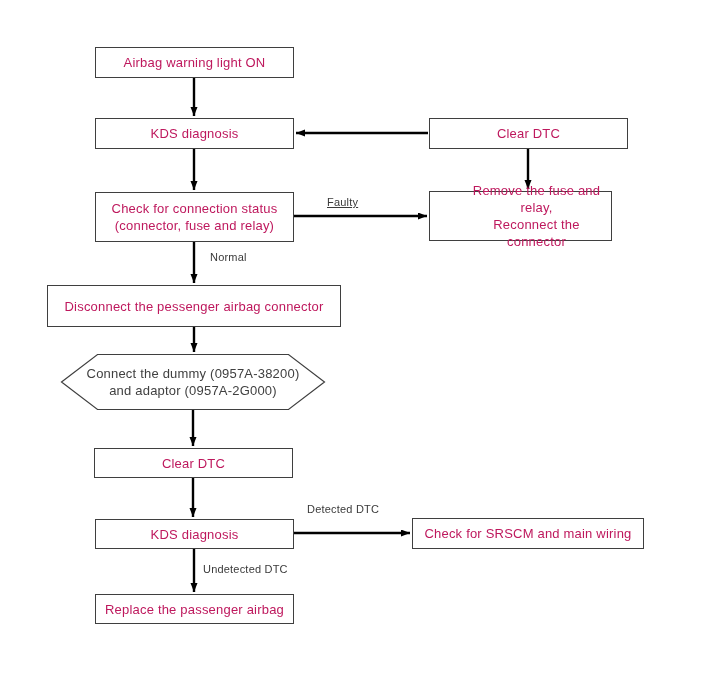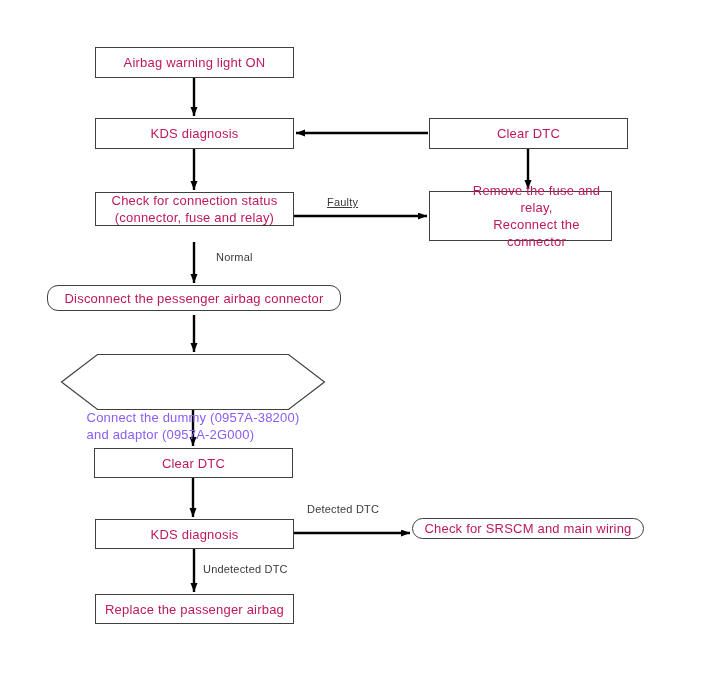--- a/index.html
+++ b/index.html
@@ -36,52 +36,51 @@
     color: #be185d;
     white-space: pre-line;
     letter-spacing: 0.2px;
   }
   .hex-text {
     position: absolute;
     box-sizing: border-box;
     display: flex;
     align-items: center;
     justify-content: center;
-    text-align: left;
+    text-align: center;
     font-size: 13px;
     line-height: 17px;
-    color: #8b5cf6;
+    color: #404040;
     white-space: pre-line;
     letter-spacing: 0.2px;
     background: transparent;
-    margin-top: 44px;
   }
   .edge-label {
     position: absolute;
     font-size: 11px;
     color: #3a3a3a;
     background: #ffffff;
     letter-spacing: 0.2px;
     white-space: nowrap;
   }
   
   #n-airbag-warning   { left: 95px;  top: 47px;  width: 199px; height: 31px; }
   #n-kds-1            { left: 95px;  top: 118px; width: 199px; height: 31px; }
   #n-clear-dtc-right  { left: 429px; top: 118px; width: 199px; height: 31px; }
-  #n-check-connection { left: 95px;  top: 192px; width: 199px; height: 34px; }
+  #n-check-connection { left: 95px;  top: 192px; width: 199px; height: 50px; }
   #n-remove-fuse      { left: 429px; top: 191px; width: 183px; height: 50px; padding-left: 32px; }
-  #n-disconnect       { left: 47px;  top: 285px; width: 294px; height: 26px; border-radius: 11px; }
+  #n-disconnect       { left: 47px;  top: 285px; width: 294px; height: 42px; }
   #n-connect-dummy    { left: 80px;  top: 354px; width: 226px; height: 56px; }
   #n-clear-dtc-2      { left: 94px;  top: 448px; width: 199px; height: 30px; }
   #n-kds-2            { left: 95px;  top: 519px; width: 199px; height: 30px; }
-  #n-check-srscm      { left: 412px; top: 518px; width: 232px; height: 21px; border-radius: 12px; }
+  #n-check-srscm      { left: 412px; top: 518px; width: 232px; height: 31px; }
   #n-replace          { left: 95px;  top: 594px; width: 199px; height: 30px; }
   
   #l-faulty     { left: 327px; top: 196px; text-decoration: underline; }
-  #l-normal     { left: 210px; top: 251px; margin-left: 6px; }
+  #l-normal     { left: 210px; top: 251px; }
   #l-detected   { left: 307px; top: 503px; }
   #l-undetected { left: 203px; top: 563px; }
 </style>
 </head>
 <body>
 
 <div id="canvas">
 
   <svg id="arrow-layer" viewBox="0 0 701 680" xmlns="http://www.w3.org/2000/svg">
     <defs>

